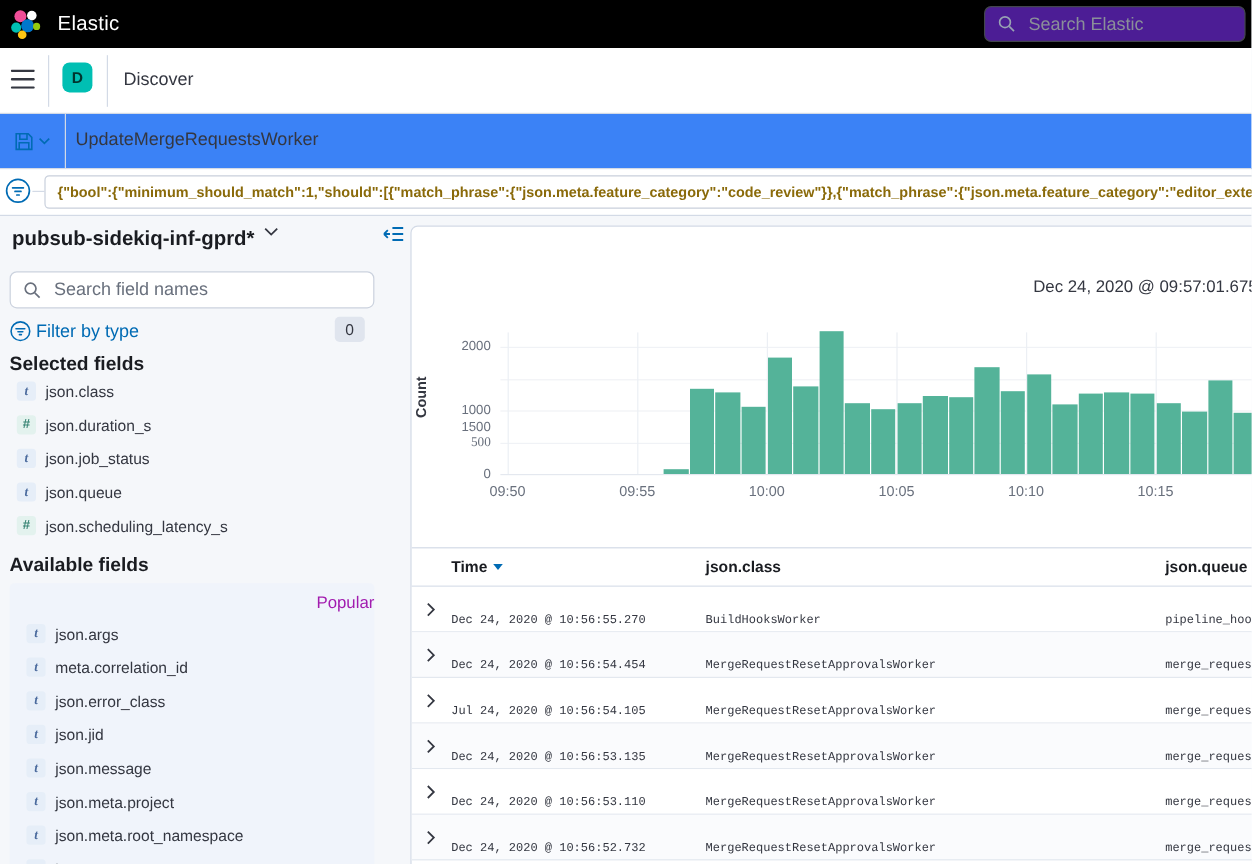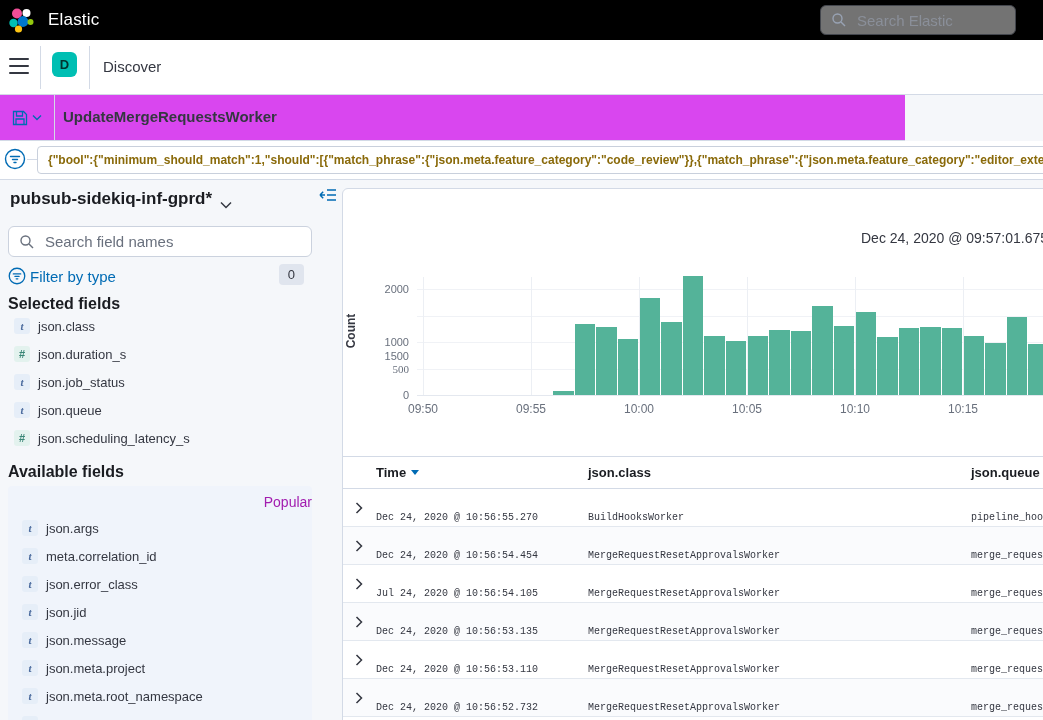--- a/index.html
+++ b/index.html
@@ -4,51 +4,51 @@
 <style>
   html,body{margin:0;padding:0;}
   body{width:1043px;height:720px;overflow:hidden;background:#F5F7FA;
        font-family:"Liberation Sans",sans-serif;color:#343741;position:relative;}
   .abs{position:absolute;}
 
   
   .top-header{left:0;top:0;width:1043px;height:40px;background:#000;display:flex;align-items:center;}
   .logo{margin-left:8px;width:26px;height:26px;}
   .brand{color:#fff;font-size:17px;margin-left:14px;letter-spacing:.2px;}
-  .global-search{position:absolute;left:820px;top:5px;width:196px;height:30px;background:#737373;
+  .global-search{position:absolute;left:820px;top:5px;width:218px;height:30px;background:#4c1d95;
       border:1px solid #43464D;border-radius:6px;display:flex;align-items:center;box-sizing:border-box;}
   .global-search input{background:transparent;border:none;outline:none;color:#D4DAE5;font-size:15px;
       font-family:"Liberation Sans",sans-serif;width:170px;}
   .global-search input::placeholder{color:#8A8F99;}
   .gs-icon{margin:0 8px 0 10px;display:flex;}
 
   
   .nav-bar{left:0;top:40px;width:1043px;height:55px;background:#fff;border-bottom:1px solid #D3DAE6;box-sizing:border-box;}
   .hamburger{left:9px;top:18px;width:20px;height:16px;cursor:pointer;}
   .nav-divider{width:1px;background:#D3DAE6;top:6px;height:43px;}
   .app-badge{left:52px;top:12px;width:25px;height:25px;background:#00BFB3;border-radius:6px;
       color:#00352F;font-weight:bold;font-size:13px;display:flex;align-items:center;justify-content:center;}
   .breadcrumb{left:103px;top:18px;font-size:15px;color:#343741;}
 
   
-  .query-bar{left:0;top:95px;width:905px;height:46px;background:#d946ef;border-bottom:1px solid #D3DAE6;box-sizing:border-box;font-weight:bold;}
+  .query-bar{left:0;top:95px;width:1043px;height:46px;background:#3b82f6;border-bottom:1px solid #D3DAE6;box-sizing:border-box;}
   .save-ctl{left:0;top:0;width:55px;height:45px;border-right:1px solid #D3DAE6;display:flex;align-items:center;justify-content:center;gap:4px;box-sizing:border-box;}
   .query-text{left:63px;top:13px;font-size:15px;color:#343741;}
 
   
   .filter-row{left:0;top:141px;width:1043px;height:39px;background:#fff;border-bottom:1px solid #D3DAE6;box-sizing:border-box;}
   .filter-menu-btn{left:4px;top:7px;width:22px;height:22px;}
   .pill-connector{left:27px;top:18px;width:10px;height:1px;background:#D3DAE6;}
   .filter-pill{left:37px;top:5px;height:28px;max-width:1010px;background:#fff;border:1px solid #C9D0DC;
       border-radius:4px;display:flex;align-items:center;padding:0 10px;box-sizing:border-box;overflow:hidden;}
   .filter-pill span{font-size:12px;font-weight:bold;color:#8A6A0A;white-space:nowrap;}
 
   
   .sidebar{left:0;top:180px;width:342px;height:540px;}
-  .index-pattern{left:10px;top:9px;display:flex;align-items:flex-end;gap:8px;cursor:pointer;}
+  .index-pattern{left:10px;top:9px;display:flex;align-items:flex-start;gap:8px;cursor:pointer;}
   .index-pattern .name{font-size:17px;font-weight:bold;color:#1A1C21;}
   .collapse-btn{left:319px;top:7px;width:18px;height:16px;cursor:pointer;}
   .field-search{left:8px;top:46px;width:304px;height:31px;background:#fff;border:1px solid #CBD2DE;border-radius:6px;
       display:flex;align-items:center;box-sizing:border-box;}
   .field-search input{border:none;outline:none;background:transparent;font-size:15px;width:240px;
       font-family:"Liberation Sans",sans-serif;color:#343741;}
   .field-search input::placeholder{color:#69707D;}
   .fs-icon{margin:0 8px 0 10px;display:flex;}
   .filter-type{left:8px;top:84px;width:304px;height:24px;display:flex;align-items:center;}
   .filter-type .lbl{color:#006BB4;font-size:15px;margin-left:4px;}

